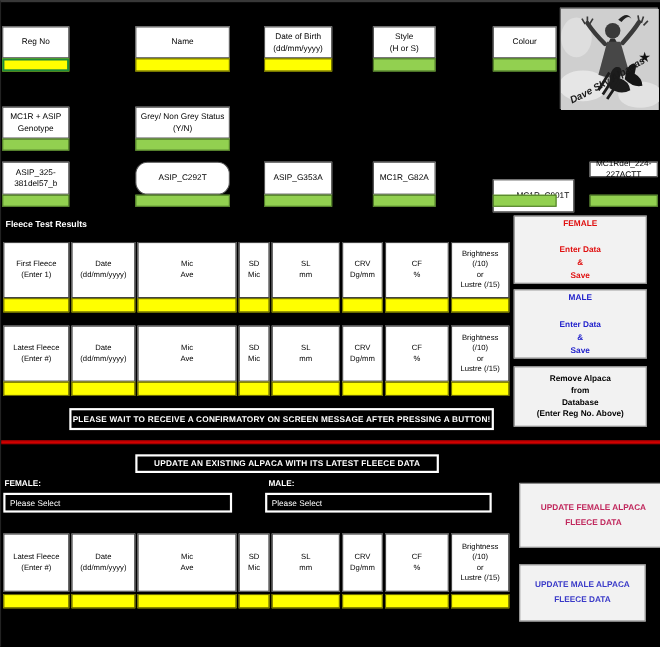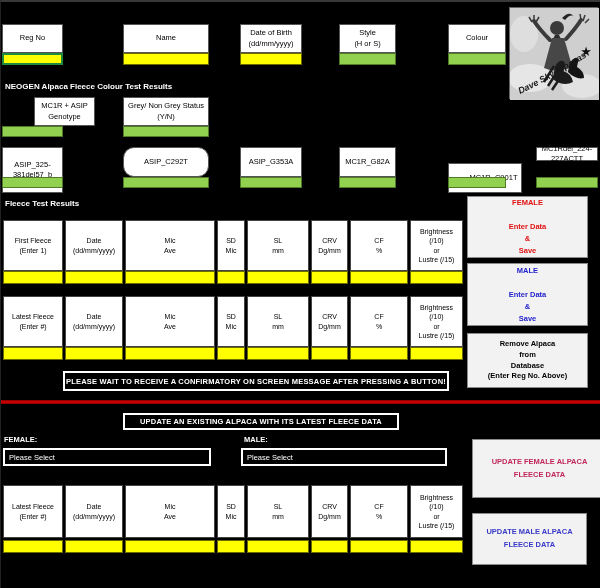--- a/index.html
+++ b/index.html
@@ -102,30 +102,29 @@
         <path d="M34,74 l10,-16 M38,78 l11,-17 M42,82 l12,-18" stroke="#1c1c1c" stroke-width="2.5" fill="none"></path>
       </g>
       <text x="76" y="48" font-size="13" fill="#111" text-anchor="middle">★</text>
       <path id="logo-arc" d="M10,86 Q44,70 84,44" fill="none"></path>
       <text font-size="9" font-style="italic" font-weight="bold" fill="#1a1a1a">
         <textPath href="#logo-arc">Dave Sky Alpacas</textPath>
       </text>
     </svg>
   </div>
 
-  <div class="abs section-heading" style="left:4px; top:80px;">NEOGEN Alpaca Fleece Colour Test Results</div>
-
-  <div class="abs field-box" style="left:1px;   top:95px; width:61px; height:29px;margin-left:32px;">MC1R + ASIP
+
+  <div class="abs field-box" style="left:1px;   top:95px; width:61px; height:29px;">MC1R + ASIP
 Genotype</div>
   <div class="abs field-box" style="left:122px; top:95px; width:86px; height:29px;">Grey/ Non Grey Status
 (Y/N)</div>
   <div class="abs strip green" style="left:1px;   top:124px; width:61px; height:11px;"></div>
   <div class="abs strip green" style="left:122px; top:124px; width:86px; height:11px;"></div>
 
-  <div class="abs field-box" style="left:1px;   top:145px; width:61px; height:46px;">ASIP_325-
+  <div class="abs field-box" style="left:1px;   top:145px; width:61px; height:30px;">ASIP_325-
 381del57_b</div>
   <div class="abs field-box" style="left:122px; top:145px; width:86px; height:30px;border-radius:11px;">ASIP_C292T</div>
   <div class="abs field-box" style="left:239px; top:145px; width:62px; height:30px;">ASIP_G353A</div>
   <div class="abs field-box" style="left:338px; top:145px; width:57px; height:30px;">MC1R_G82A</div>
   <div class="abs field-box" style="left:447px; top:161px; width:74px; height:30px;padding-left:17px;">MC1R_C901T</div>
   <div class="abs field-box" style="left:535px; top:145px; width:62px; height:14px;">MC1Rdel_224-
 227ACTT</div>
 
   <div class="abs strip green" style="left:1px;   top:175px; width:61px; height:11px;"></div>
   <div class="abs strip green" style="left:122px; top:175px; width:86px; height:11px;"></div>

